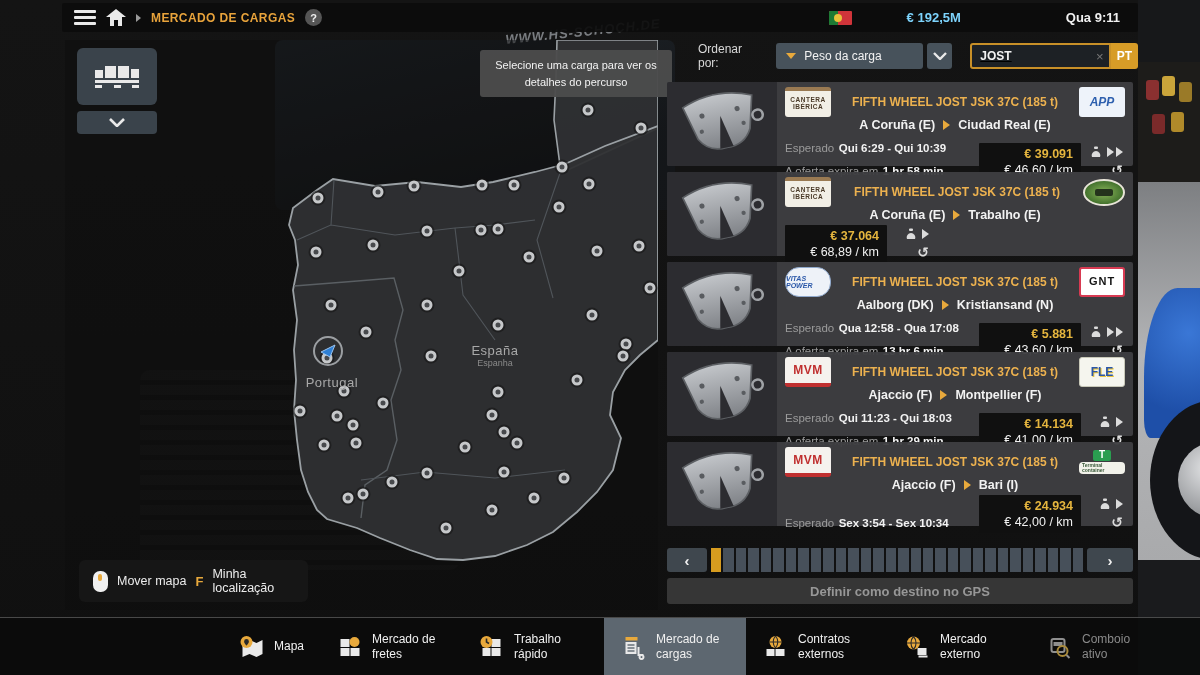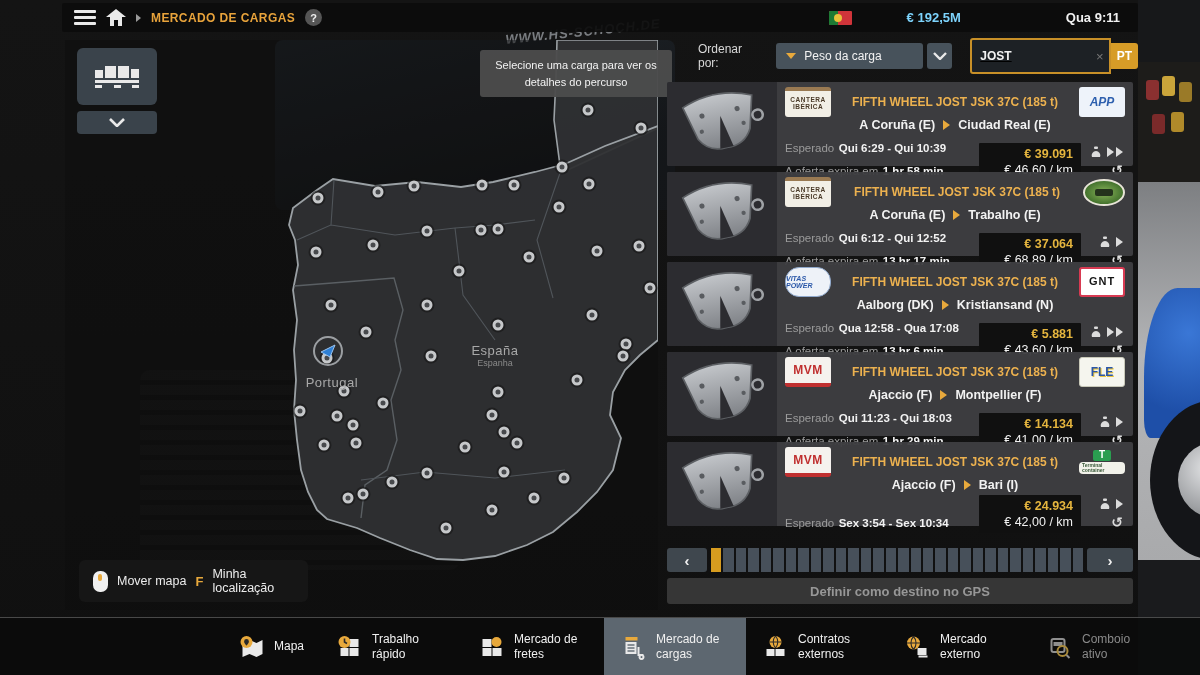--- a/index.html
+++ b/index.html
@@ -73,21 +73,21 @@
   
   .right-panel { position:absolute; left:662px; top:40px; width:476px; height:570px; z-index:3; }
   .sortbar { position:absolute; left:0; top:0; width:100%; height:32px; display:flex; align-items:center; }
   .sort-label { margin-left:36px; color:#d8d8d8; font-size:12px; }
   .dropdown { margin-left:12px; width:150px; height:26px; background:#47525b; border-radius:3px;
     display:flex; align-items:center; gap:8px; padding:0 10px; cursor:pointer; }
   .dd-tri { width:0; height:0; border-top:6px solid #e8a93c; border-left:5px solid transparent; border-right:5px solid transparent; }
   .dropdown span { color:#f2f2f2; font-size:12px; }
   .dd-btn { margin-left:4px; width:26px; height:26px; background:#47525b; border-radius:3px;
     display:flex; align-items:center; justify-content:center; cursor:pointer; }
-  .searchbox { margin-left:18px; width:144px; height:36px; background:#1d2125; border:2px solid #c89028;
+  .searchbox { margin-left:18px; width:144px; height:26px; background:#1d2125; border:2px solid #c89028;
     border-radius:3px 0 0 3px; display:flex; align-items:center; position:relative;text-decoration:underline; }
   .searchbox input { background:transparent; border:none; outline:none; color:#f2f2f2; font-weight:bold;
     font-size:12px; width:110px; padding:0 8px; }
   .clear-x { position:absolute; right:5px; color:#777; font-size:13px; cursor:pointer; }
   .lang-btn { width:28px; height:26px; background:#d79c27; border-radius:0 3px 3px 0; color:#fff;
     font-weight:bold; font-size:12px; display:flex; align-items:center; justify-content:center; cursor:pointer; }
 
   .rows { position:absolute; left:5px; top:42px; width:466px; }
   .cargo-row { position:relative; height:84px; margin-bottom:6px; background:rgba(62,62,66,.96);
     border-radius:2px; display:flex; cursor:pointer; }
@@ -435,24 +435,20 @@
               </span>
         <span class="cargo-title">FIFTH WHEEL JOST JSK 37C (185 t)</span>
         <span class="logo receiver logo-farm"></span>
       </div>
       <div class="row-line2">
         <span class="city origin">A Coruña (E)</span>
               <span class="route-arrow"></span>
               <span class="city destination">Trabalho (E)</span>
       </div>
       <div class="row-line3">
-        <div class="times">
-          <div><span class="gray expected-label">Esperado</span> <b class="expected">Qui 6:12 - Qui 12:52</b></div>
-          <div><span class="gray expires-label">A oferta expira em</span> <b class="expires">13 hr 17 min</b></div>
-        </div>
         <div class="price-box">
           <div class="price">€ 37.064</div>
           <div class="perkm">€ 68,89 / km</div>
         </div>
         <div class="row-icons">
           <div class="icons-top">
             <svg width="12" height="12" viewBox="0 0 12 12">
               <rect x="4" y="0.5" width="4" height="2.5" rx="1" fill="#dcdcdc"></rect>
               <path d="M2 11 a4.3 4.3 0 1 1 8 0 Z" fill="#dcdcdc"></path>
             </svg>
@@ -692,36 +688,36 @@
     <div class="tab">
       <svg width="27" height="26" viewBox="0 0 26 26">
         <path d="M4 9 L11 6 L18 9 L24 6 V20 L18 23 L11 20 L4 23 Z" fill="#e9e9e9"></path>
         <circle cx="8" cy="8" r="6" fill="#e8a93c"></circle>
           <path d="M8 5 a2.4 2.4 0 0 1 2.4 2.4 C10.4 9.2 8 11.5 8 11.5 S5.6 9.2 5.6 7.4 A2.4 2.4 0 0 1 8 5 Z" fill="#2a2a2a"></path>
       </svg>
       <span class="tab-label">Mapa</span>
     </div>
     <div class="tab">
       <svg width="27" height="26" viewBox="0 0 26 26">
+        <rect x="4" y="5" width="9" height="8" fill="#e9e9e9"></rect>
+          <rect x="4" y="14" width="9" height="8" fill="#e9e9e9"></rect>
+        <rect x="14" y="14" width="9" height="8" fill="#e9e9e9"></rect>
+        <circle cx="18" cy="8" r="5" fill="#e8a93c"></circle>
+      </svg>
+      <span class="tab-label">Mercado de fretes</span>
+    </div>
+    <div class="tab">
+      <svg width="27" height="26" viewBox="0 0 26 26">
         <rect x="4" y="14" width="8" height="8" fill="#e9e9e9"></rect>
           <rect x="13" y="14" width="9" height="8" fill="#e9e9e9"></rect>
         <rect x="13" y="5" width="9" height="8" fill="#e9e9e9"></rect>
         <circle cx="8" cy="8" r="6" fill="#e8a93c"></circle>
         <path d="M8 4.5 V8 L10.5 9.5" stroke="#2a2a2a" stroke-width="1.6" fill="none"></path>
       </svg>
       <span class="tab-label">Trabalho rápido</span>
-    </div>
-    <div class="tab">
-      <svg width="27" height="26" viewBox="0 0 26 26">
-        <rect x="4" y="5" width="9" height="8" fill="#e9e9e9"></rect>
-          <rect x="4" y="14" width="9" height="8" fill="#e9e9e9"></rect>
-        <rect x="14" y="14" width="9" height="8" fill="#e9e9e9"></rect>
-        <circle cx="18" cy="8" r="5" fill="#e8a93c"></circle>
-      </svg>
-      <span class="tab-label">Mercado de fretes</span>
     </div>
     <div class="tab selected">
       <svg width="27" height="26" viewBox="0 0 26 26">
         <rect x="5" y="3" width="12" height="3.5" fill="#e8a93c"></rect>
         <rect x="5" y="8" width="11" height="12" fill="#e9e9e9"></rect>
         <line x1="7" y1="11" x2="14" y2="11" stroke="#5d6770" stroke-width="1.4"></line>
         <line x1="7" y1="14" x2="14" y2="14" stroke="#5d6770" stroke-width="1.4"></line>
         <line x1="7" y1="17" x2="14" y2="17" stroke="#5d6770" stroke-width="1.4"></line>
         <path d="M18 13 V21 H23 M21 21 a2 2 0 1 0 0.01 0" stroke="#e9e9e9" stroke-width="2" fill="none"></path>
       </svg>

